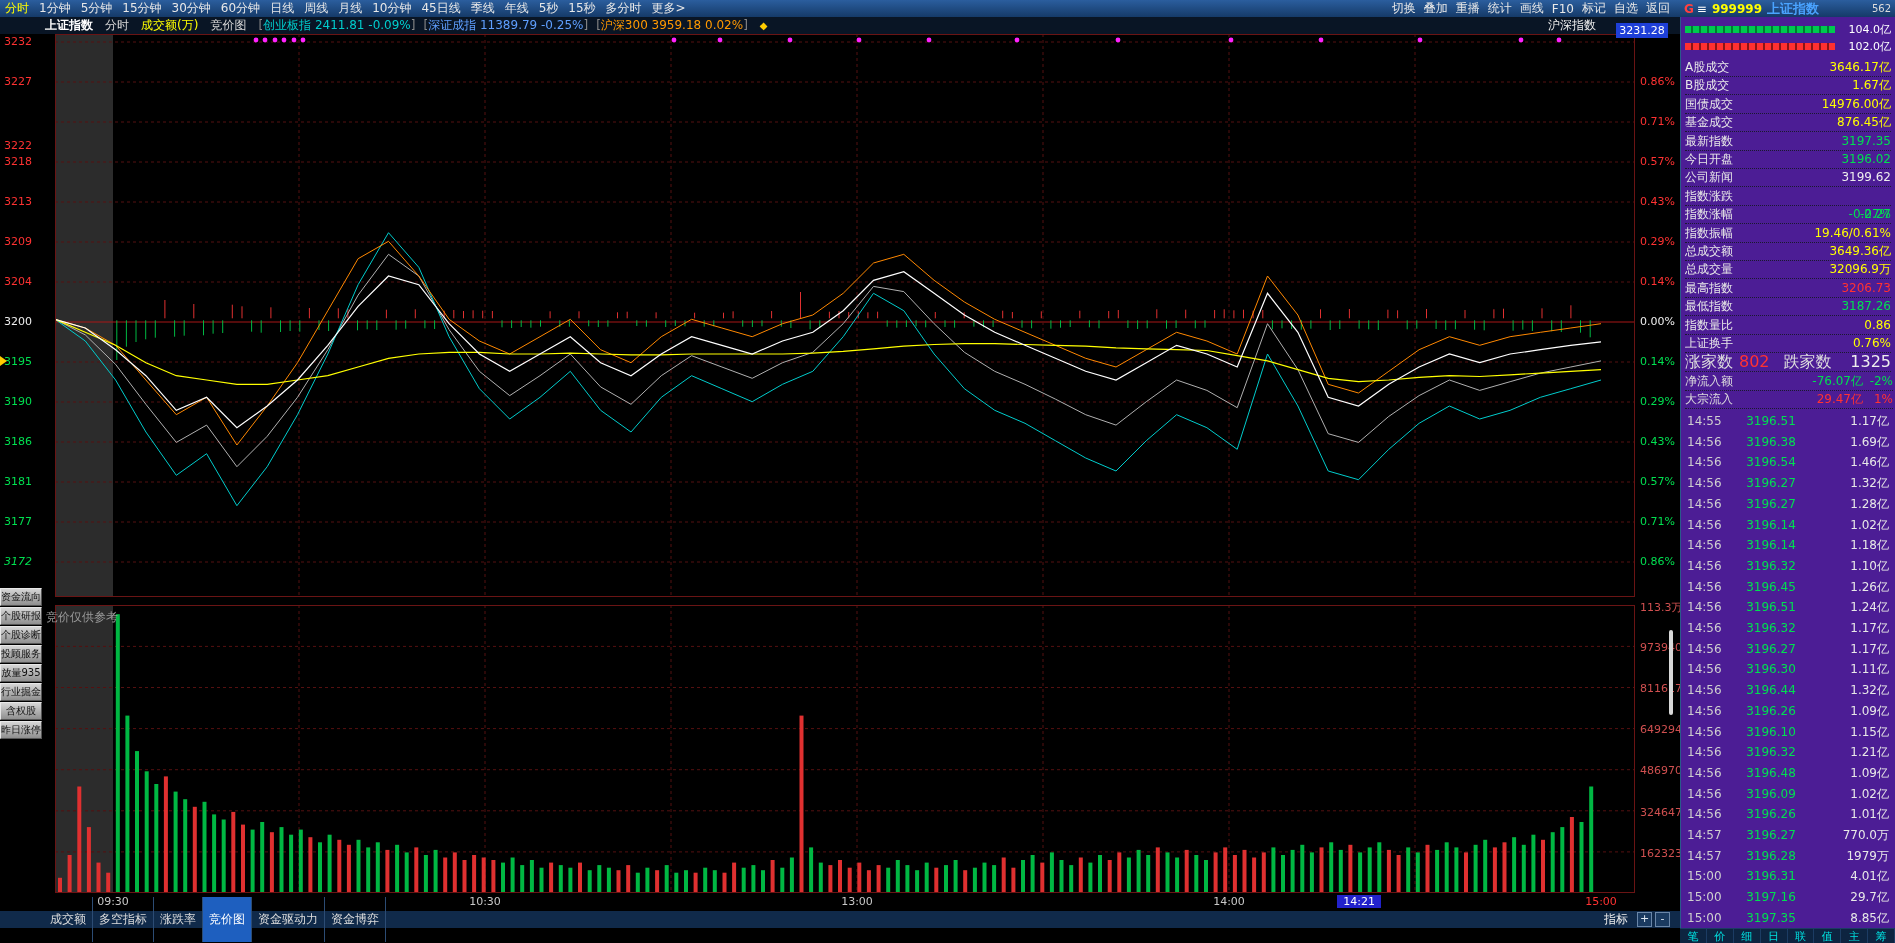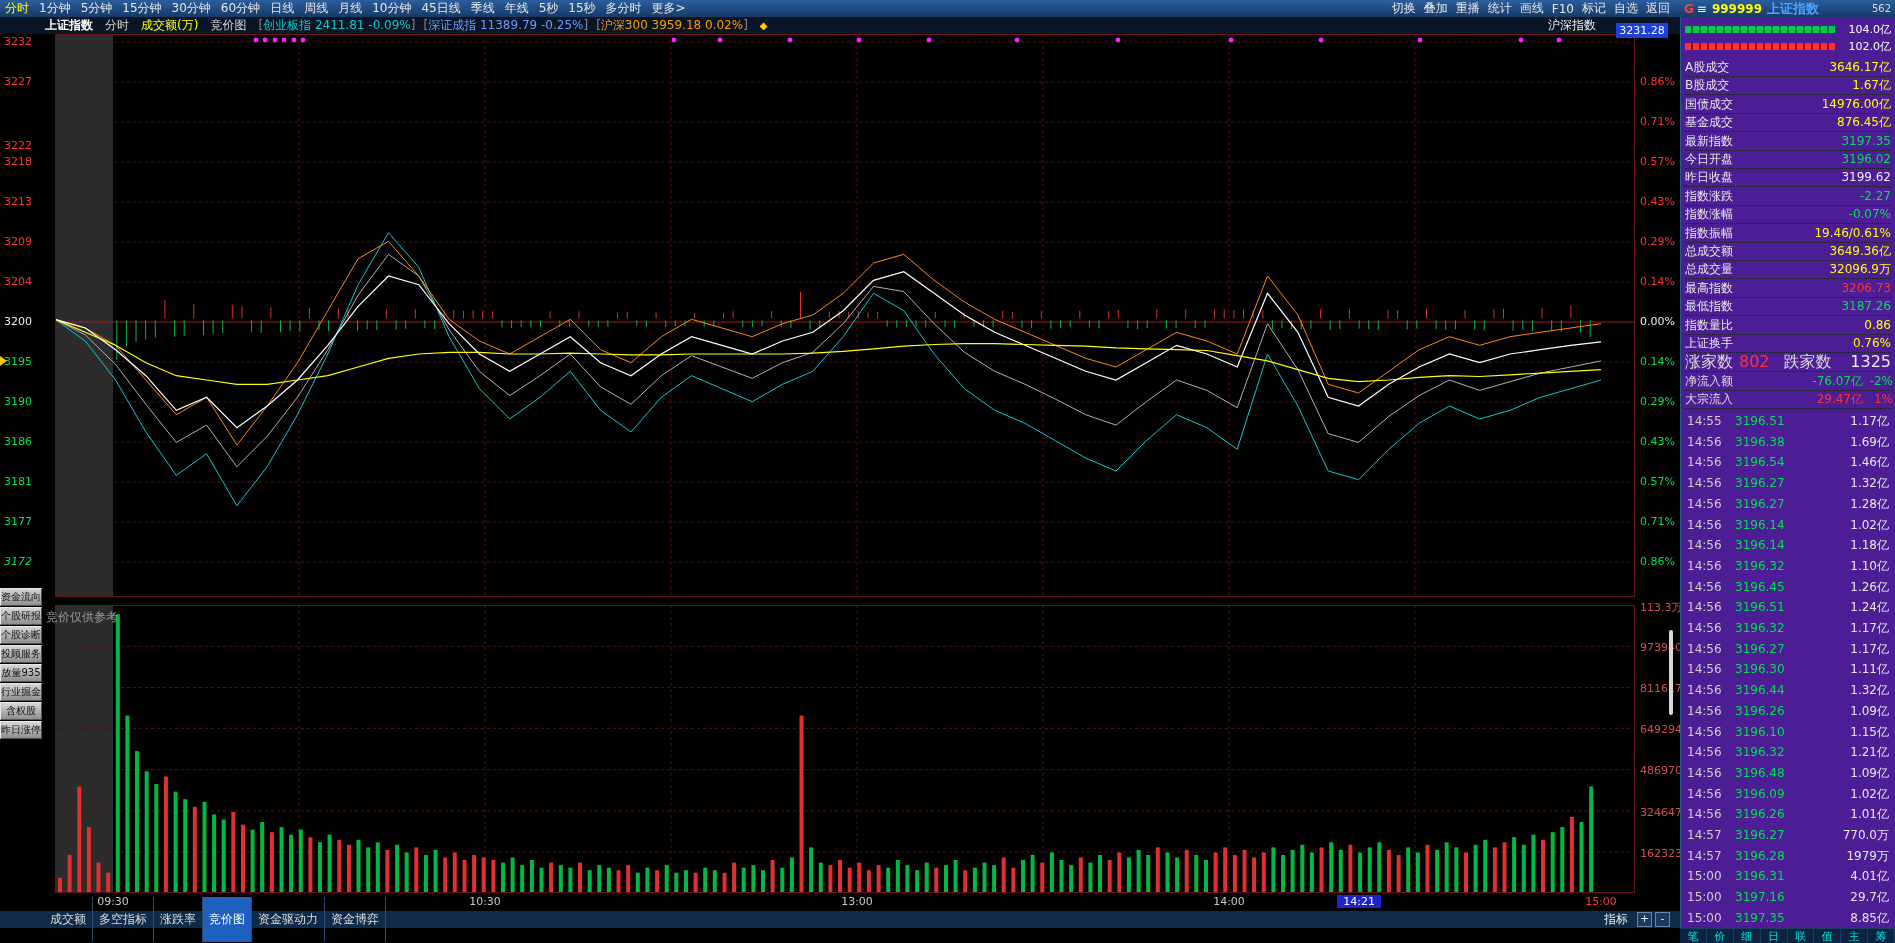--- a/index.html
+++ b/index.html
@@ -83,21 +83,21 @@
   .ud-row{position:absolute;left:4px;right:4px;height:18px;line-height:18px;display:flex;font-size:16px;
     border-bottom:1px dotted #1a1a2e;}
   .ud-row .udv{margin-left:6px;}
   .ud-row .dl{margin-left:14px;}
   .flow-row{position:absolute;left:4px;right:2px;height:18px;line-height:18px;display:flex;font-size:12px;
     border-bottom:1px dotted #1a1a2e;}
   .flow-row .fv{margin-left:auto;}
   .flow-row .fp{width:30px;text-align:right;}
   .trow{position:absolute;left:6px;right:6px;height:20px;line-height:20px;display:flex;font-size:12px;}
   .trow .tt{color:#cfcfcf;width:48px;}
-  .trow .tp{width:72px;text-align:left;}
+  .trow .tp{width:72px;text-align:center;}
   .trow .tv{margin-left:auto;color:#e8e8e8;}
   .panel-tabs{position:absolute;left:1680px;top:928px;width:215px;height:15px;background:#0d2440;
     border-top:1px solid #1c3c63;display:flex;align-items:center;box-sizing:border-box;}
   .ptab{flex:1;text-align:center;color:#00e0e0;font-size:11px;border-right:1px solid #1c3c63;}
 </style>
 </head>
 <body>
 
 <div id="app">
 
@@ -650,24 +650,24 @@
         </div>
         <div class="prow" style="top: 114.6px;">
           <span class="pl">最新指数</span>
           <span class="pv c-down">3197.35</span>
         </div>
         <div class="prow" style="top: 133px;">
           <span class="pl">今日开盘</span>
           <span class="pv c-down">3196.02</span>
         </div>
         <div class="prow" style="top: 151.4px;">
-          <span class="pl">昨日收盘</span>
+          <span class="pl">公司新闻</span>
           <span class="pv c-flat">3199.62</span>
         </div>
-        <div class="prow" style="top: 169.8px;">
+        <div class="prow" style="top: 169.8px; flex-direction: column;">
           <span class="pl">指数涨跌</span>
           <span class="pv c-down">-2.27</span>
         </div>
         <div class="prow" style="top: 188.2px;">
           <span class="pl">指数涨幅</span>
           <span class="pv c-down">-0.07%</span>
         </div>
         <div class="prow" style="top: 206.6px;">
           <span class="pl">指数振幅</span>
           <span class="pv c-amt">19.46/0.61%</span>

